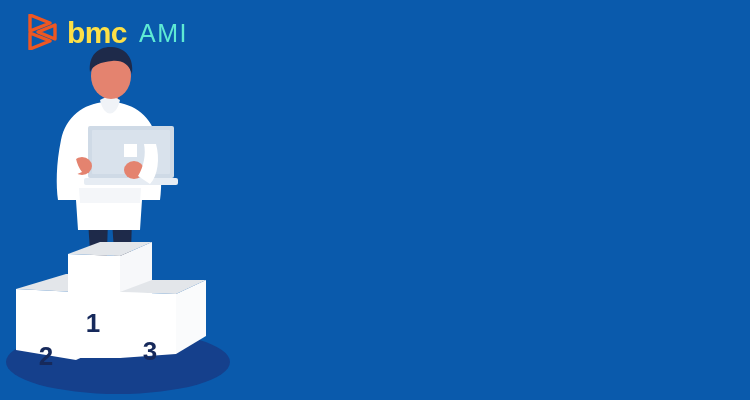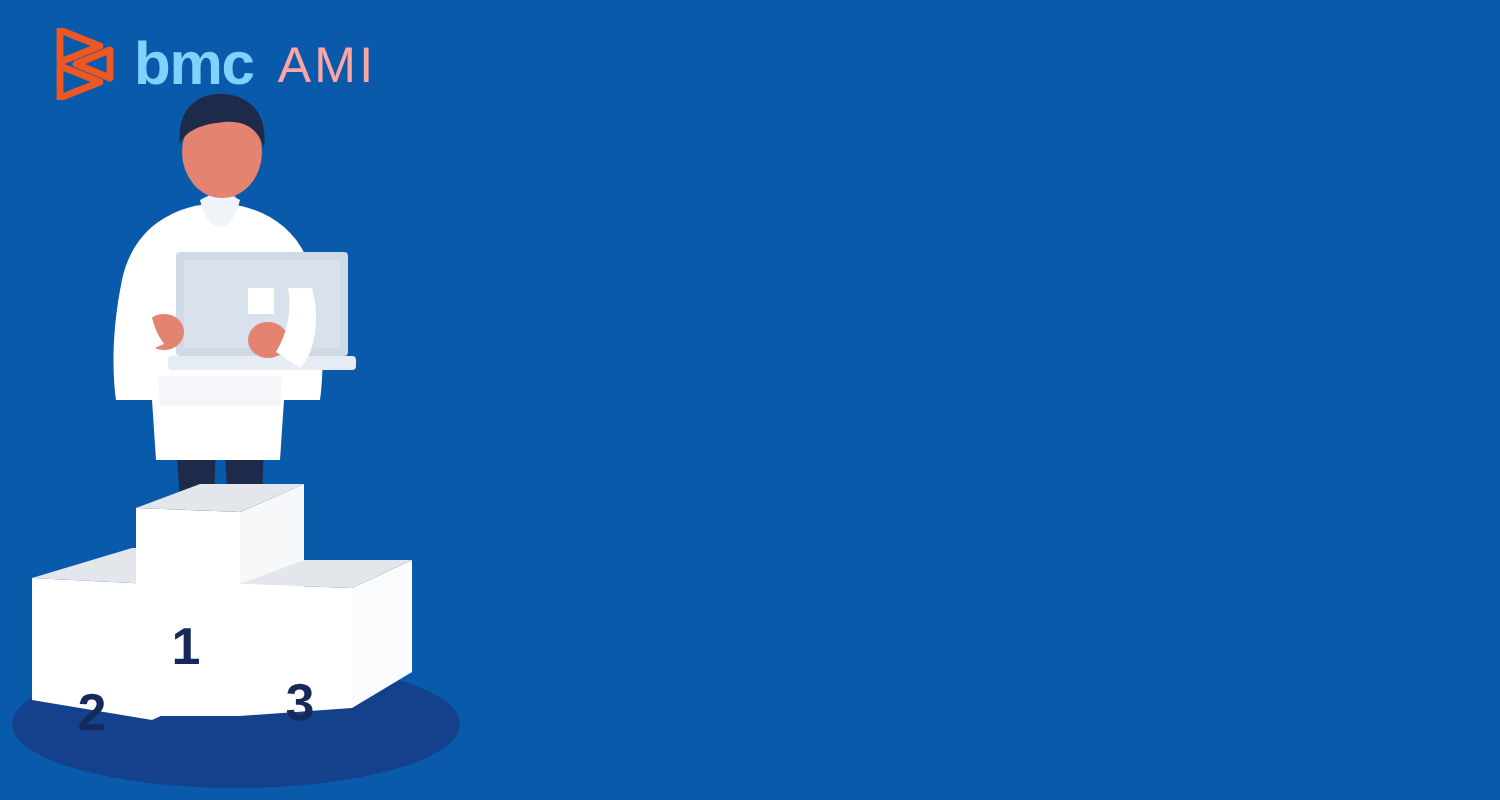--- a/index.html
+++ b/index.html
@@ -25,30 +25,30 @@
     position:absolute;
     left:28px;
     top:12px;
     display:flex;
     align-items:center;
     gap:9px;
     height:40px;
   }
   .logo-mark { width:30px; height:36px; display:block; flex:0 0 auto; }
   .logo-bmc {
-    color:#7dd3fc;
+    color:#fde047;
     font-size:30px;
     font-weight:bold;
     letter-spacing:-0.6px;
     line-height:1;
     position:relative;
     top:1px;
   }
   .logo-ami {
-    color:#fca5a5;
+    color:#5eead4;
     font-size:25px;
     font-weight:400;
     letter-spacing:1.6px;
     line-height:1;
     position:relative;
     top:1px;
     margin-left:3px;
   }
 
   

